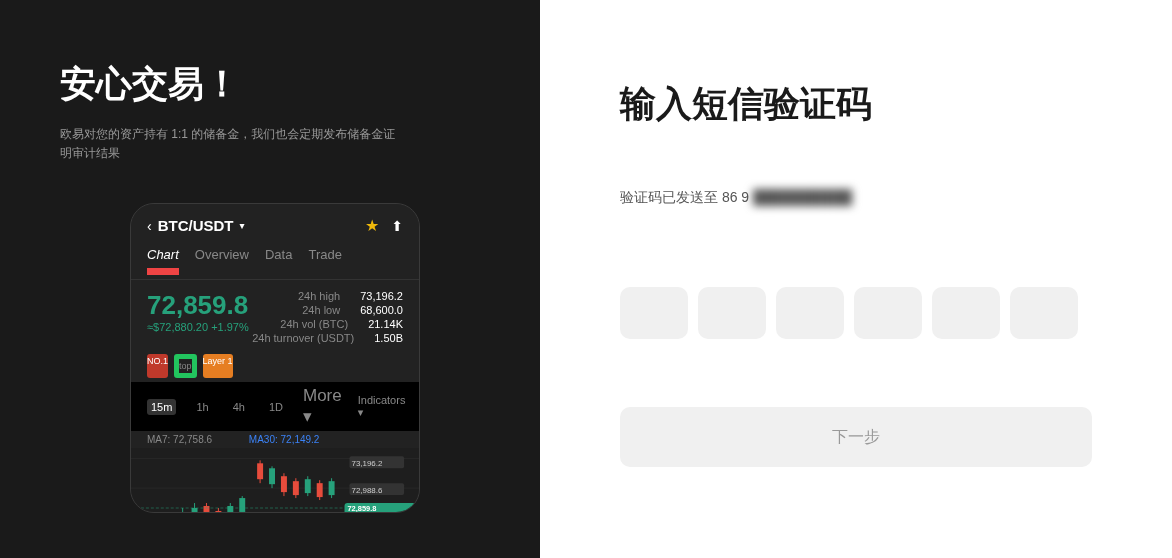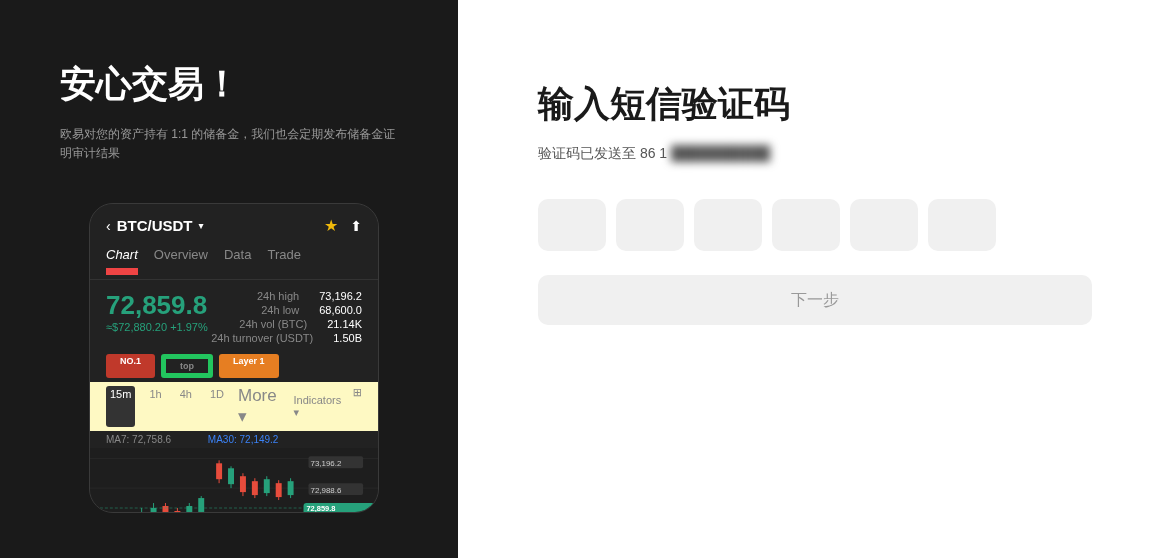--- a/index.html
+++ b/index.html
@@ -6,21 +6,21 @@
     body {
       width: 1172px;
       height: 558px;
       display: flex;
       font-family: -apple-system, BlinkMacSystemFont, 'PingFang SC', 'Microsoft YaHei', sans-serif;
       overflow: hidden;
     }
 
     
     .left-panel {
-      width: 458px;
+      width: 540px;
       background: #1a1a1a;
       display: flex;
       flex-direction: column;
       padding: 60px 50px 40px 60px;
       position: relative;
     }
 
     .left-title {
       color: #ffffff;
       font-size: 36px;
@@ -149,34 +149,35 @@
     
     .phone-badges {
       display: flex;
       gap: 6px;
       padding: 4px 16px;
       background: #222;
     }
 
     .badge {
       font-size: 9px;
-      padding: 2px 14px;
+      padding: 2px 0;
       border-radius: 3px;
-      font-weight: 700;
+      font-weight: 400;
     }
     .badge-red { background: #c0392b; color: #fff; }
     .badge-outline { border: 5px solid #22c55e; color: #888; }
     .badge-orange { background: #e67e22; color: #fff; }
 
     
     .phone-timecontrols {
       display: flex;
-      gap: 10px;
+      align-items: center;
+      gap: 16px;
       padding: 4px 16px;
-      background: #fef9c3;
+      background: #000000;
     }
 
     .time-btn {
       font-size: 11px;
       color: #888;
       padding: 2px 4px;
       border-radius: 3px;
     }
     .time-btn.active {
       background: #333;
@@ -221,20 +222,21 @@
       height: 120px;
     }
 
     
     .right-panel {
       flex: 1;
       background: #ffffff;
       display: flex;
       flex-direction: column;
       padding: 80px 80px 60px;
+      gap: 44px;
     }
 
     .right-title {
       font-size: 36px;
       font-weight: 700;
       color: #1a1a1a;
       margin-bottom: 16px;
     }
 
     .right-subtitle {
@@ -257,21 +259,21 @@
       border-radius: 10px;
       border: none;
       text-align: center;
       font-size: 20px;
       color: #1a1a1a;
     }
 
     
     .next-btn {
       width: 100%;
-      height: 50px;
+      height: 60px;
       background: #f0f0f0;
       border: none;
       border-radius: 10px;
       font-size: 16px;
       color: #999;
       cursor: pointer;
       margin-bottom: 20px;
     }
 
     .resend-text {
@@ -435,21 +437,21 @@
 
         <line x1="0" y1="60" x2="215" y2="60" stroke="#26a17b" stroke-width="0.5" stroke-dasharray="3,2"></line>
       </svg>
     </div>
   </div>
 </div>
 
 <div class="right-panel">
   <h1 class="right-title">输入短信验证码</h1>
   <p class="right-subtitle">
-    <span>验证码已发送至 86 1</span>
+    <span>验证码已发送至 86 9</span>
     <span style="filter: blur(4px); color:#555"> ██████████</span>
   </p>
 
   <div class="otp-container">
     <input class="otp-box" type="text" maxlength="1" style="">
     <input class="otp-box" type="text" maxlength="1" style="">
     <input class="otp-box" type="text" maxlength="1" style="">
     <input class="otp-box" type="text" maxlength="1" style="">
     <input class="otp-box" type="text" maxlength="1" style="">
     <input class="otp-box" type="text" maxlength="1" style="">

